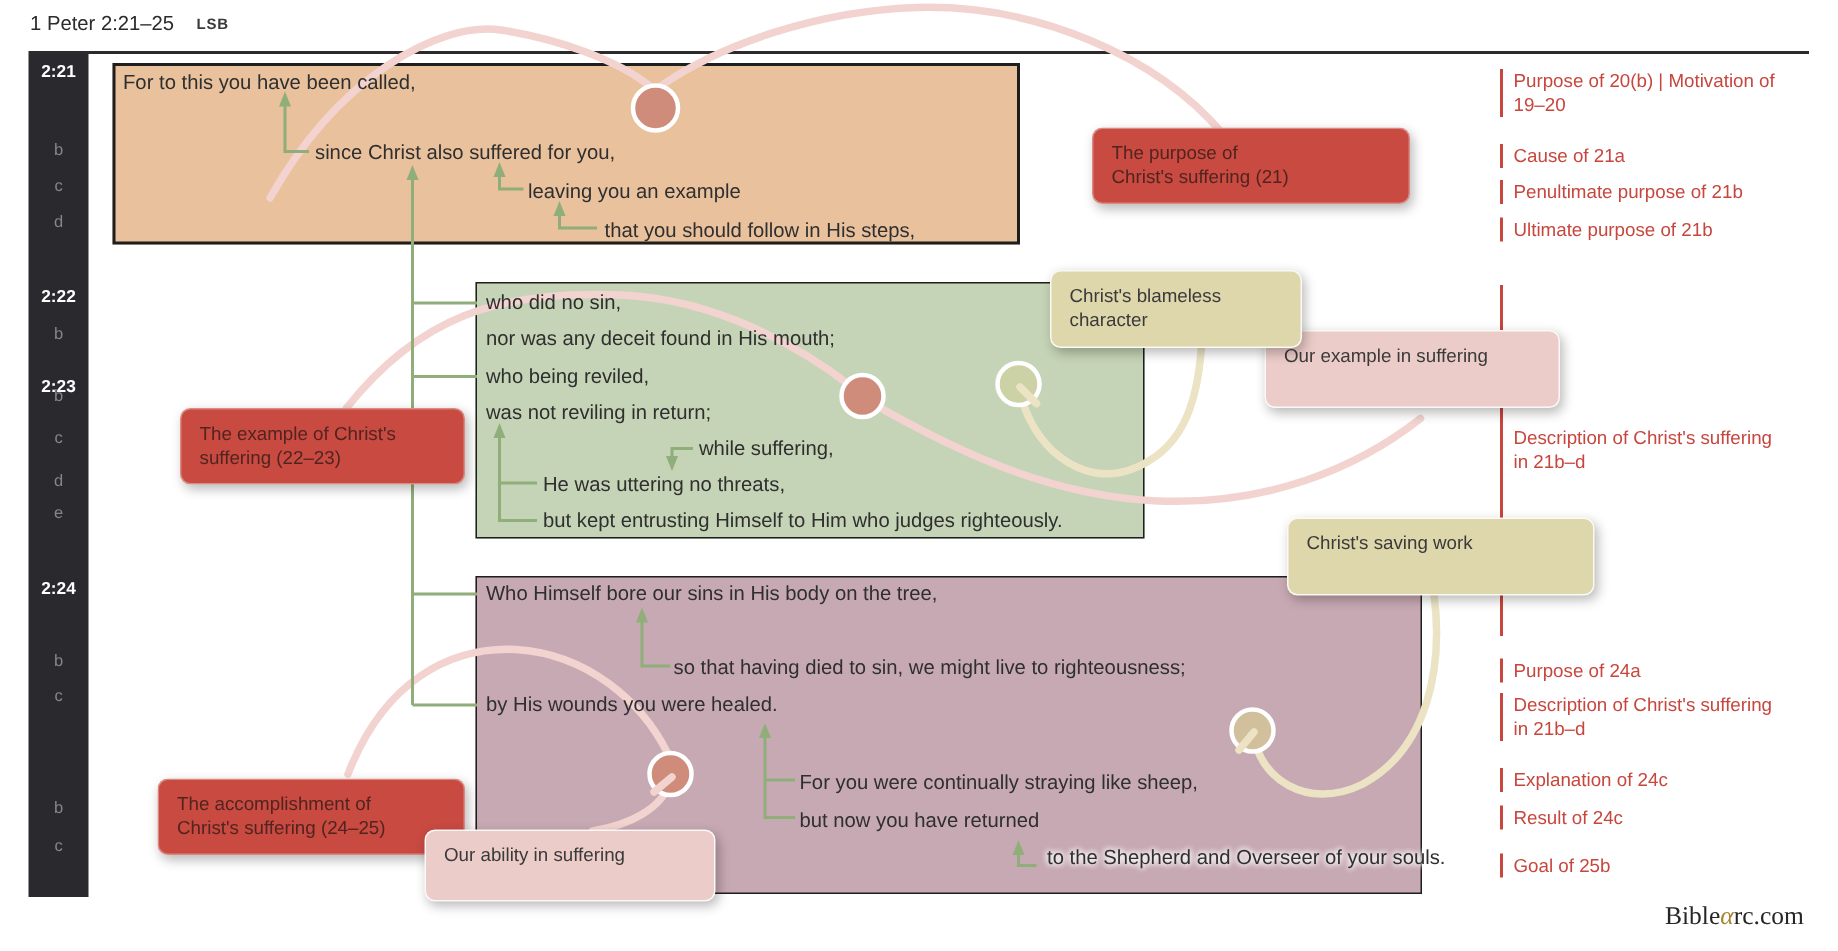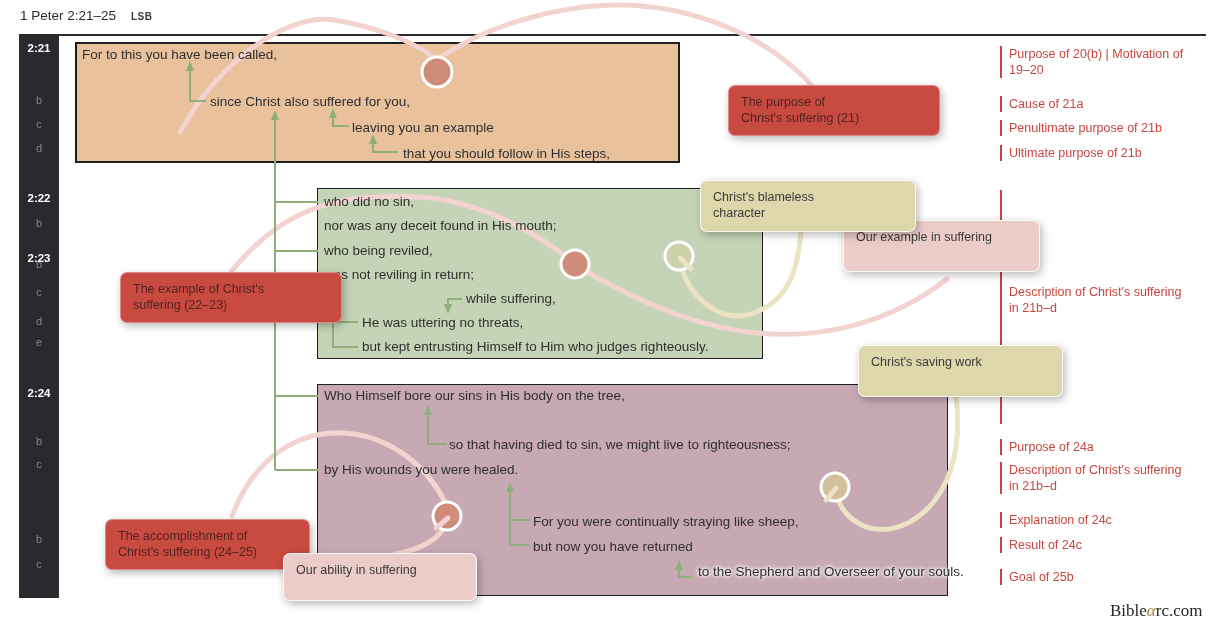--- a/index.html
+++ b/index.html
@@ -155,35 +155,35 @@
     <div class="vline" style="left: 324px; top: 389px;">Who Himself bore our sins in His body on the tree,</div>
     <div class="vline" style="left: 449px; top: 438px;">so that having died to sin, we might live to righteousness;</div>
     <div class="vline" style="left: 324px; top: 463px;">by His wounds you were healed.</div>
     <div class="vline" style="left: 533px; top: 515px;">For you were continually straying like sheep,</div>
     <div class="vline" style="left: 533px; top: 540px;">but now you have returned</div>
     <div class="vline halo" style="left: 698px; top: 565px;">to the Shepherd and Overseer of your souls.</div>
     <div class="lbl red" style="left: 728px; top: 85px; width: 212px; min-height: 50px;">
       <div>The purpose of</div>
       <div>Christ's suffering (21)</div>
     </div>
-    <div class="lbl red" style="left: 120px; top: 272px; width: 222px; min-height: 51px;">
+    <div class="lbl red" style="left: 120px; top: 272px; width: 190px; min-height: 51px;">
       <div>The example of Christ's</div>
       <div>suffering (22–23)</div>
     </div>
     <div class="lbl red" style="left: 105px; top: 519px; width: 205px; min-height: 50px;">
       <div>The accomplishment of</div>
       <div>Christ's suffering (24–25)</div>
     </div>
     <div class="lbl pink" style="left: 843px; top: 220px; width: 197px; min-height: 52px;">
       <div>Our example in suffering</div>
     </div>
     <div class="lbl pink" style="left: 283px; top: 553px; width: 194px; min-height: 48px;">
       <div>Our ability in suffering</div>
     </div>
-    <div class="lbl tan" style="left: 700px; top: 180px; width: 216px; min-height: 52px;">
+    <div class="lbl tan" style="left: 700px; top: 180px; width: 168px; min-height: 52px;">
       <div>Christ's blameless</div>
       <div>character</div>
     </div>
     <div class="lbl tan" style="left: 858px; top: 345px; width: 205px; min-height: 52px;">
       <div>Christ's saving work</div>
     </div>
     <div class="annot" style="top: 46px;">
       <div>Purpose of 20(b) | Motivation of</div>
       <div>19–20</div>
     </div>

